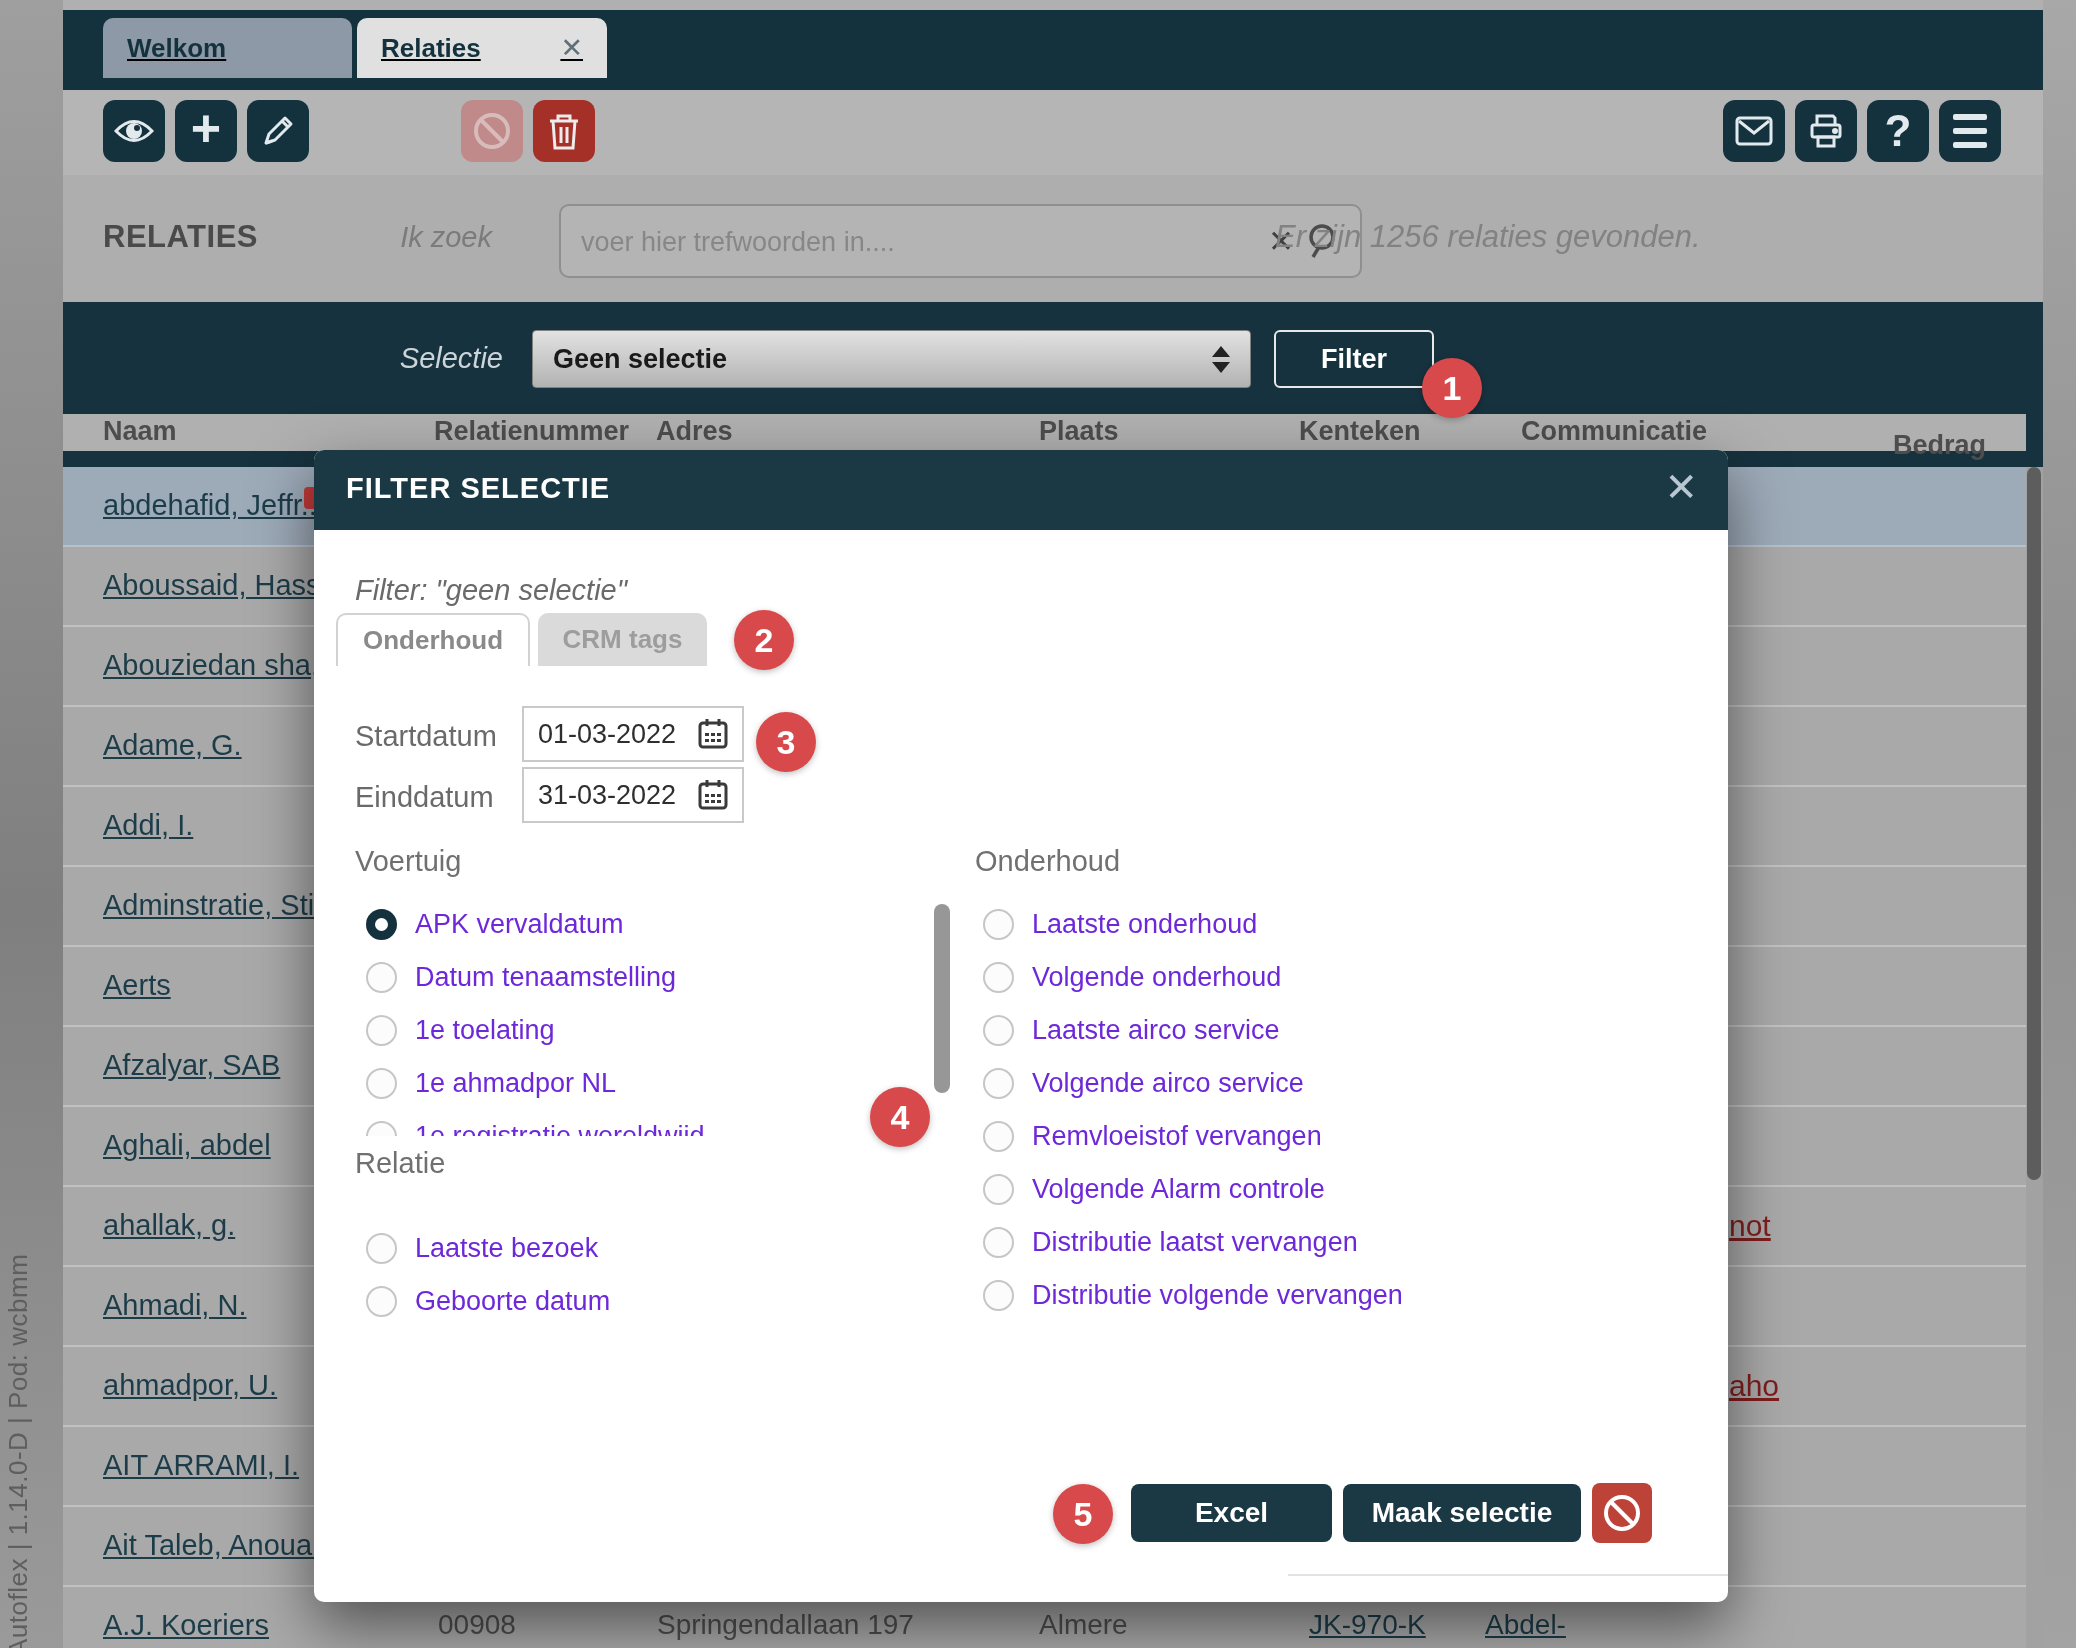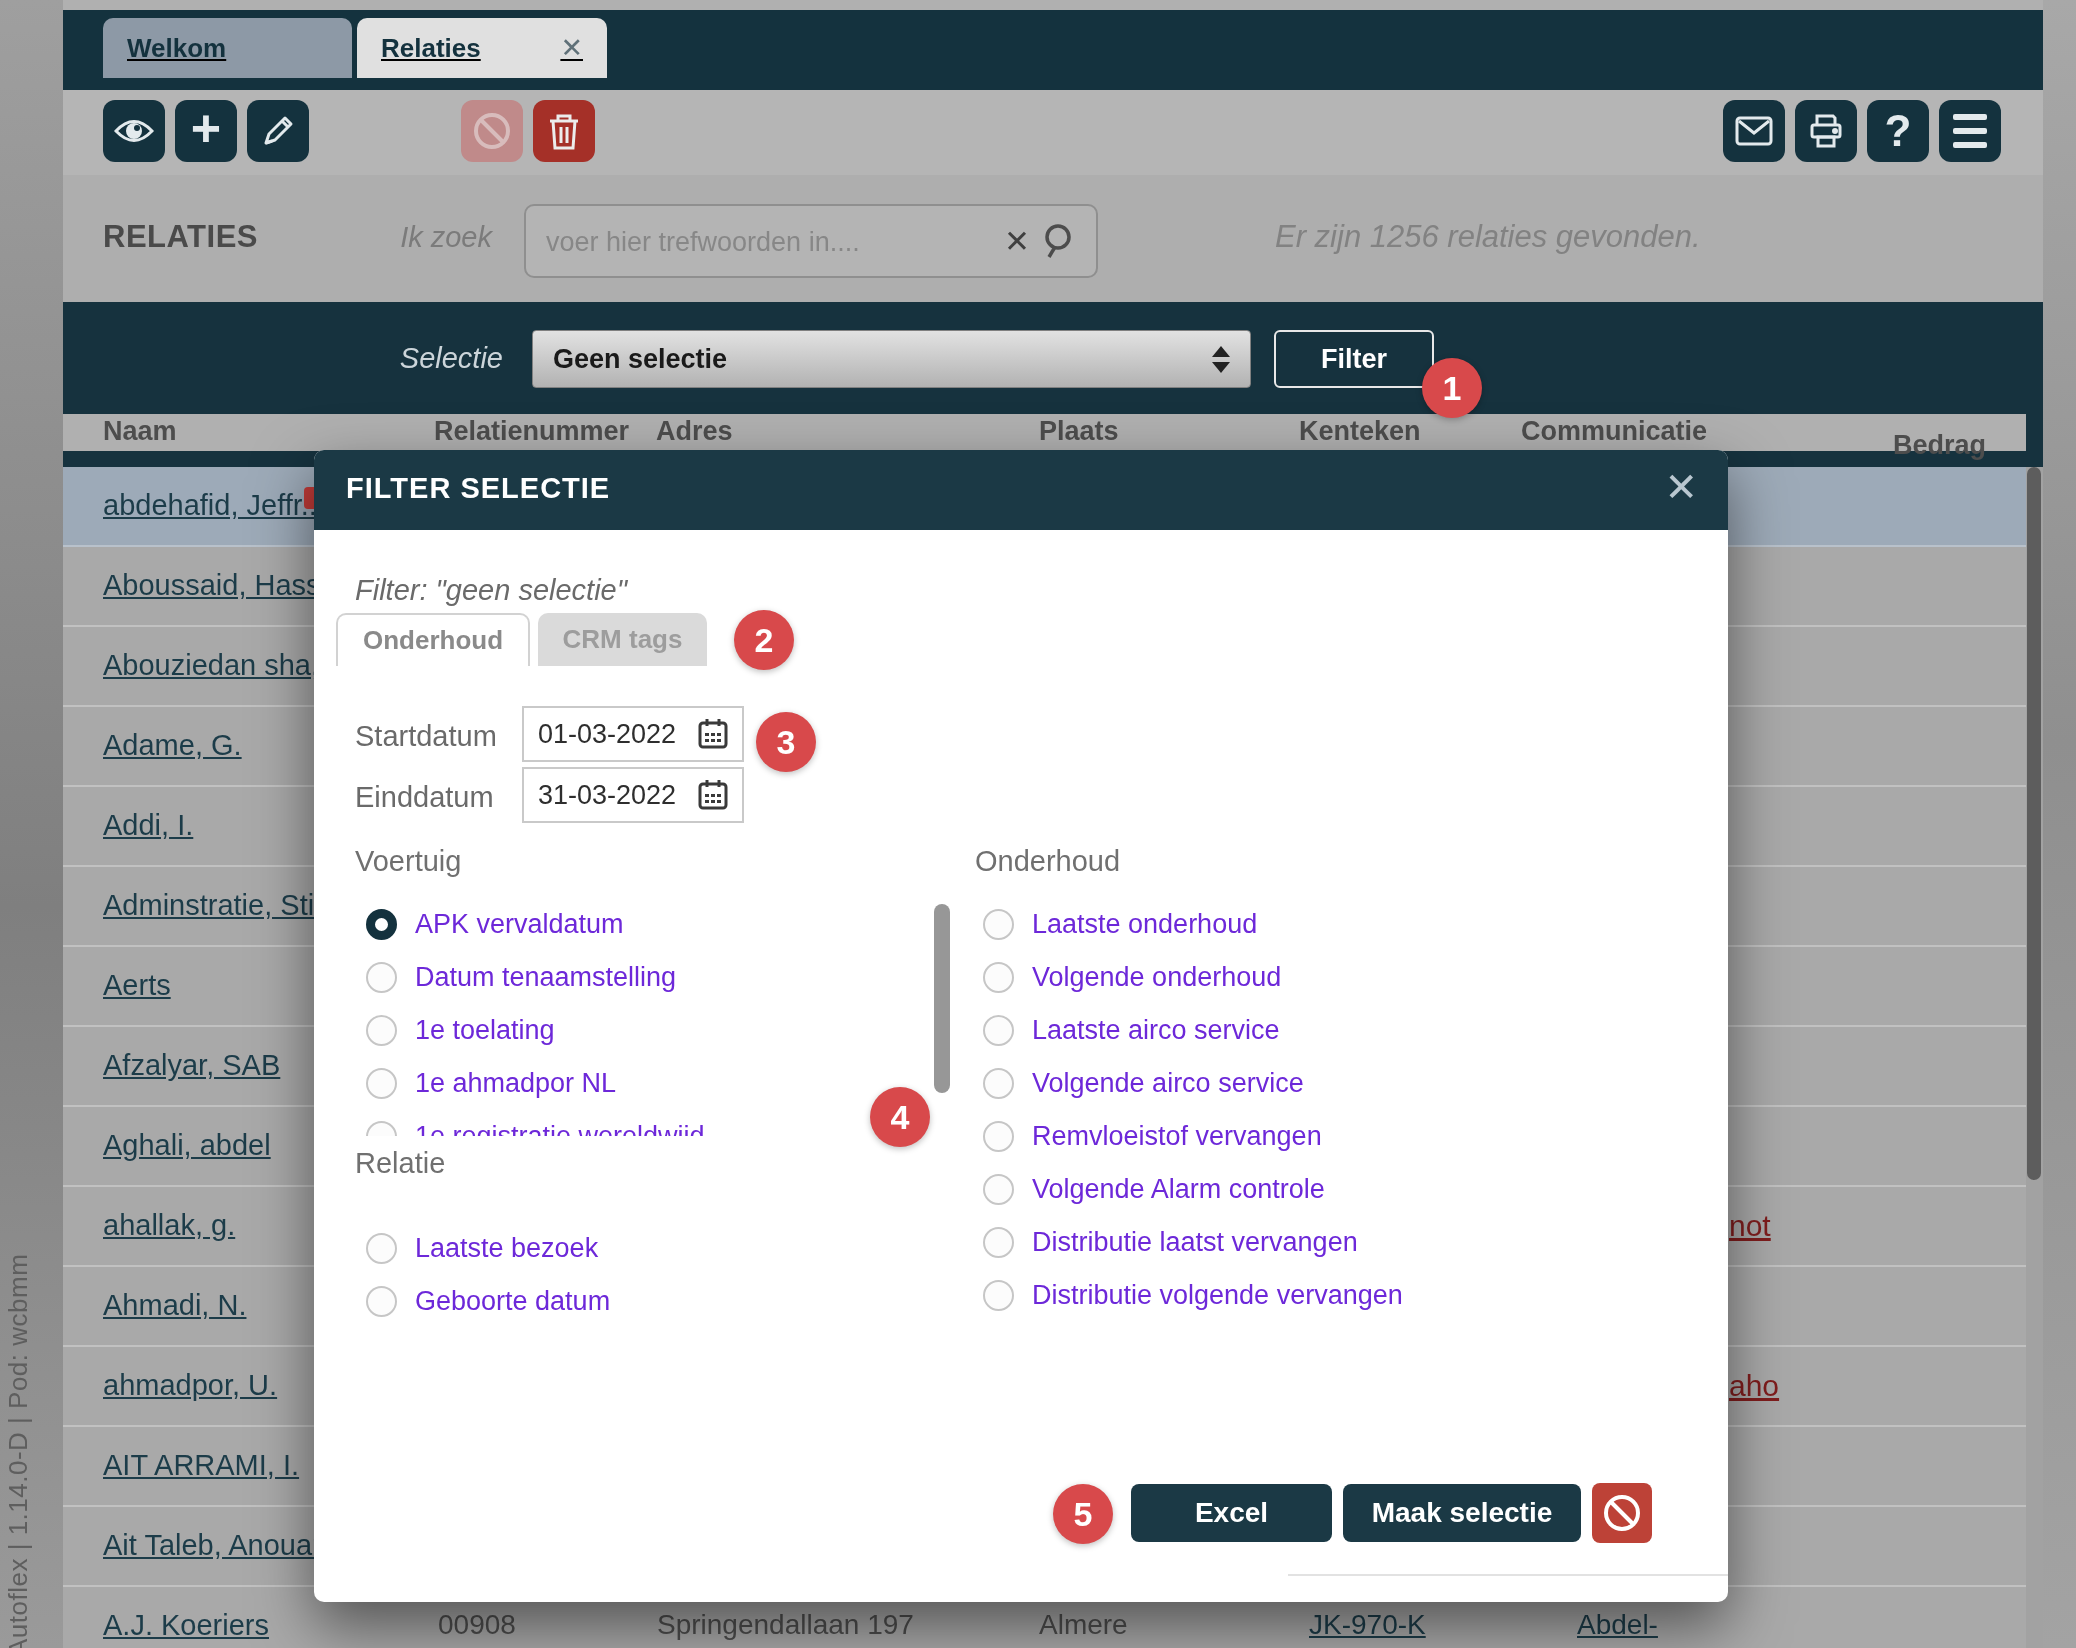--- a/index.html
+++ b/index.html
@@ -30,21 +30,21 @@
   .tbtn.danger{background:#a53028;}
   .tbtn svg{display:block;}
   .plus-glyph{color:#e3eaed;font-size:52px;font-weight:bold;line-height:1;margin-top:-6px;}
   .q-glyph{color:#e3eaed;font-size:44px;font-weight:bold;}
   .burger{display:flex;flex-direction:column;gap:8px;}
   .burger span{display:block;width:34px;height:6px;background:#e3eaed;border-radius:2px;}
   
   .searchband{position:absolute;left:0;top:175px;width:100%;height:127px;background:#aeaeae;}
   .sb-title{position:absolute;left:40px;top:44px;font-size:31px;font-weight:bold;color:#4a4a4a;letter-spacing:.5px;}
   .sb-zoek{position:absolute;left:200px;width:229px;top:46px;text-align:right;font-size:29px;font-style:italic;color:#7b7b7b;}
-  .sb-input{position:absolute;left:461px;top:29px;width:574px;height:74px;box-sizing:border-box;border:2px solid #8f8f8f;border-radius:10px;background:#b4b4b4;}
+  .sb-input{position:absolute;left:496px;top:29px;width:803px;height:74px;box-sizing:border-box;border:2px solid #8f8f8f;border-radius:10px;background:#b4b4b4;}
   .sb-input input{position:absolute;left:18px;top:0;width:580px;height:70px;border:0;background:transparent;outline:none;font-size:27px;color:#5a5a5a;font-family:inherit;}
   .sb-input input::placeholder{color:#878787;}
   .sb-x{position:absolute;right:66px;top:17px;font-size:31px;color:#3f3f3f;font-weight:bold;}
   .sb-mag{position:absolute;right:18px;top:16px;}
   .sb-results{position:absolute;left:1212px;top:44px;font-size:31px;font-style:italic;color:#828282;}
   
   .selbar{position:absolute;left:0;top:302px;width:100%;height:165px;background:#16323e;}
   .sel-label{position:absolute;left:240px;width:200px;top:40px;text-align:right;font-size:29px;font-style:italic;color:#ccd5da;}
   .sel-select{position:absolute;left:469px;top:28px;width:719px;height:58px;box-sizing:border-box;border:1px solid #808080;border-radius:4px;background:linear-gradient(180deg,#e2e2e2,#b2b2b2);display:flex;align-items:center;padding:0 20px;}
   .sel-select .val{font-size:27px;font-weight:600;color:#1a1a1a;}
@@ -271,21 +271,21 @@
       </div>
       <div class="row">
         <span class="name">Ait Taleb, Anouar</span>
       </div>
       <div class="row">
         <span class="name">A.J. Koeriers</span>
         <span class="cell" style="left: 375px;">00908</span>
         <span class="cell" style="left: 594px;">Springendallaan 197</span>
         <span class="cell" style="left: 976px;">Almere</span>
         <span class="cell link" style="left: 1246px;">JK-970-K</span>
-        <span class="cell link" style="left: 1514px; text-decoration: underline;">Abdel-</span>
+        <span class="cell link" style="left: 1422px; text-decoration: underline;">Abdel-</span>
       </div>
     </div>
 </div>
 
 <div class="red-sliver"></div>
 <div class="pscroll-track"></div>
 <div class="pscroll-thumb"></div>
 
 <div class="modal">
   <div class="m-header">

